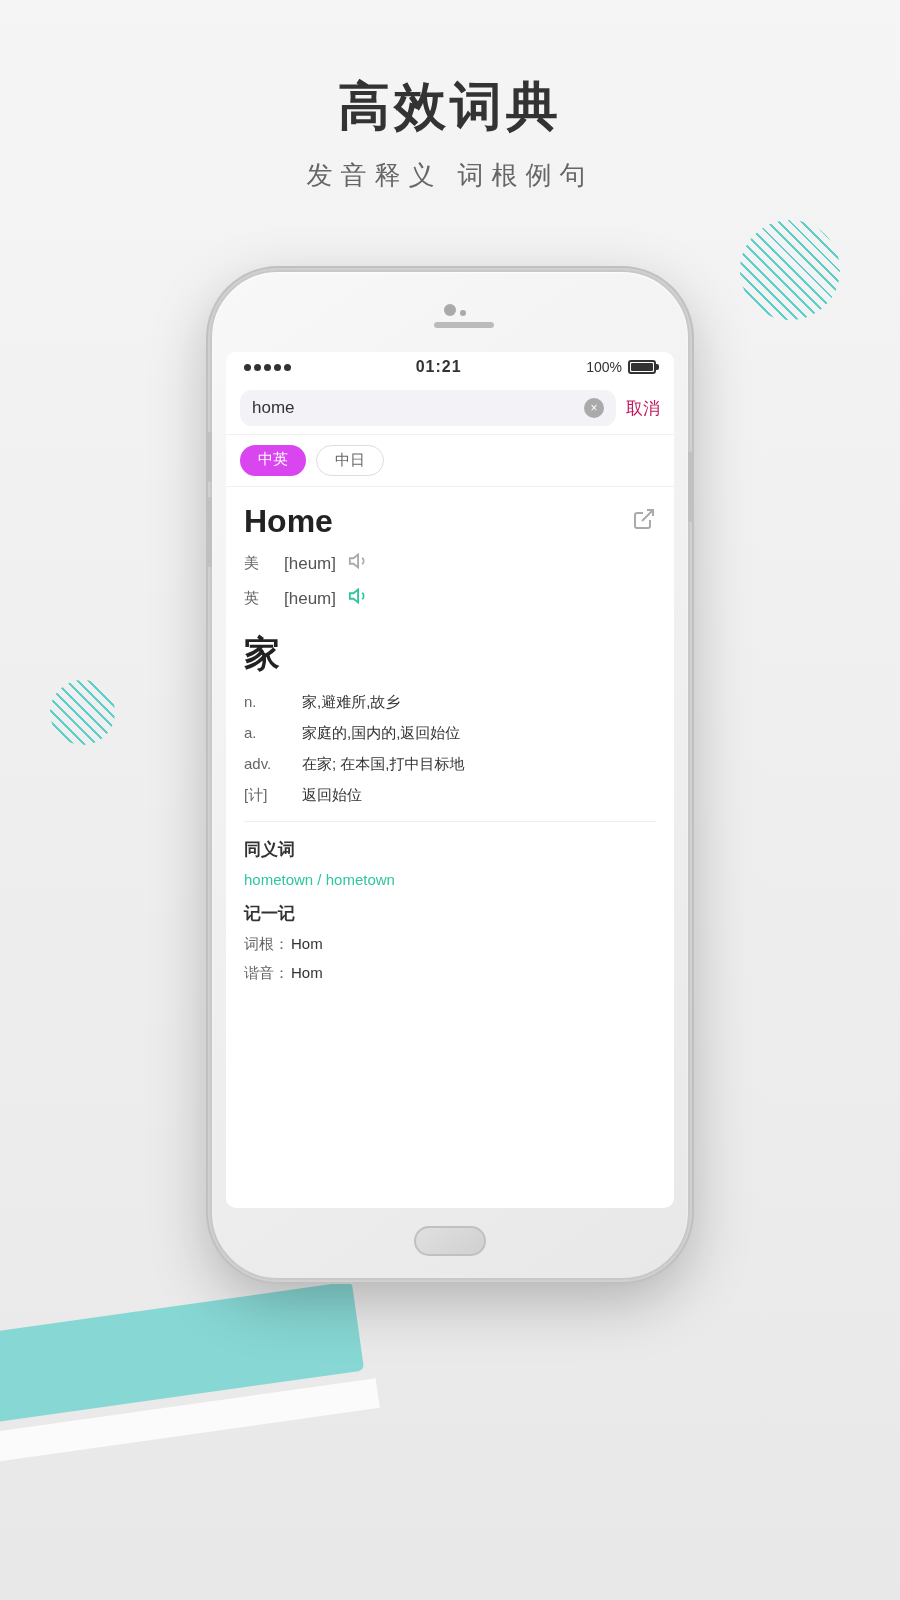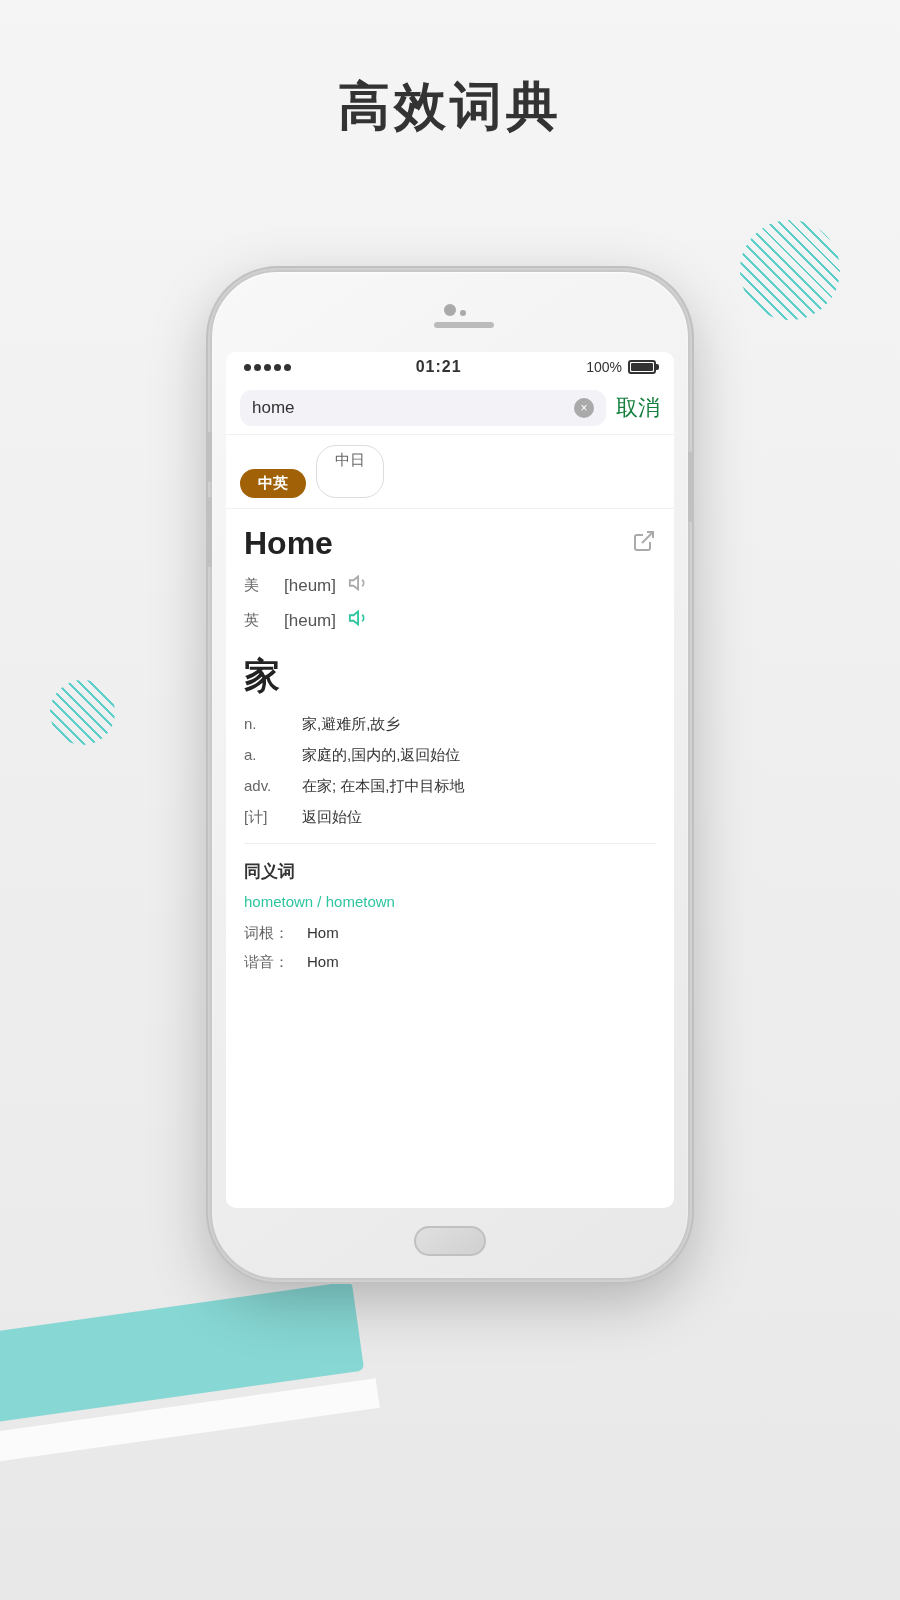--- a/index.html
+++ b/index.html
@@ -290,41 +290,40 @@
       height: 20px;
       border-radius: 50%;
       background: #aaa;
       display: flex;
       align-items: center;
       justify-content: center;
       color: white;
       font-size: 12px;
     }
     .cancel-btn {
-      font-size: 22px;
-      color: #15803d;
+      font-size: 17px;
+      color: #be185d;
       white-space: nowrap;
     }
 
     
     .tab-selector {
       display: flex;
       padding: 10px 14px;
       gap: 10px;
       background: white;
       border-bottom: 1px solid #f0f0f0;
     }
     .tab-active {
-      background: #a16207;
+      background: #d946ef;
       color: white;
       border-radius: 20px;
       padding: 5px 18px;
       font-size: 15px;
-      font-weight: 700;
-      margin-top: 24px;
+      font-weight: 400;
     }
     .tab-inactive {
       background: white;
       color: #666;
       border-radius: 20px;
       padding: 5px 18px;
       font-size: 15px;
       border: 1px solid #ddd;
     }
 
@@ -419,21 +418,21 @@
     .synonym-link {
       font-size: 15px;
       color: #2ec5a0;
       margin-bottom: 14px;
     }
 
     
     .memory-row {
       display: flex;
       margin-bottom: 10px;
-      gap: 18px;
+      gap: 2px;
     }
     .memory-label {
       font-size: 15px;
       color: #666;
     }
     .memory-value {
       font-size: 15px;
       color: #333;
     }
   </style>
@@ -442,20 +441,21 @@
 
 <div class="bg"></div>
 
 <div class="deco-circle-teal"></div>
 <div class="deco-circle-small"></div>
 <div class="deco-stripe"></div>
 <div class="deco-stripe2"></div>
 
 <div class="title-area">
   <div class="app-title">高效词典</div>
+  <div class="app-subtitle">发音释义  词根例句</div>
 </div>
 
 <div class="phone-frame">
 
   <div class="phone-power"></div>
   <div class="phone-vol1"></div>
   <div class="phone-vol2"></div>
 
   <div class="phone-earpiece"></div>
   <div class="phone-camera"></div>
@@ -554,20 +554,21 @@
       <div class="def-row">
         <span class="def-pos">[计]</span>
         <span class="def-text">返回始位</span>
       </div>
 
       <hr class="divider">
 
       <div class="section-title">同义词</div>
       <div class="synonym-link">hometown / hometown</div>
 
+      <div class="section-title">记一记</div>
       <div class="memory-row">
         <span class="memory-label">词根：</span>
         <span class="memory-value">Hom</span>
       </div>
       <div class="memory-row">
         <span class="memory-label">谐音：</span>
         <span class="memory-value">Hom</span>
       </div>
 
     </div>

